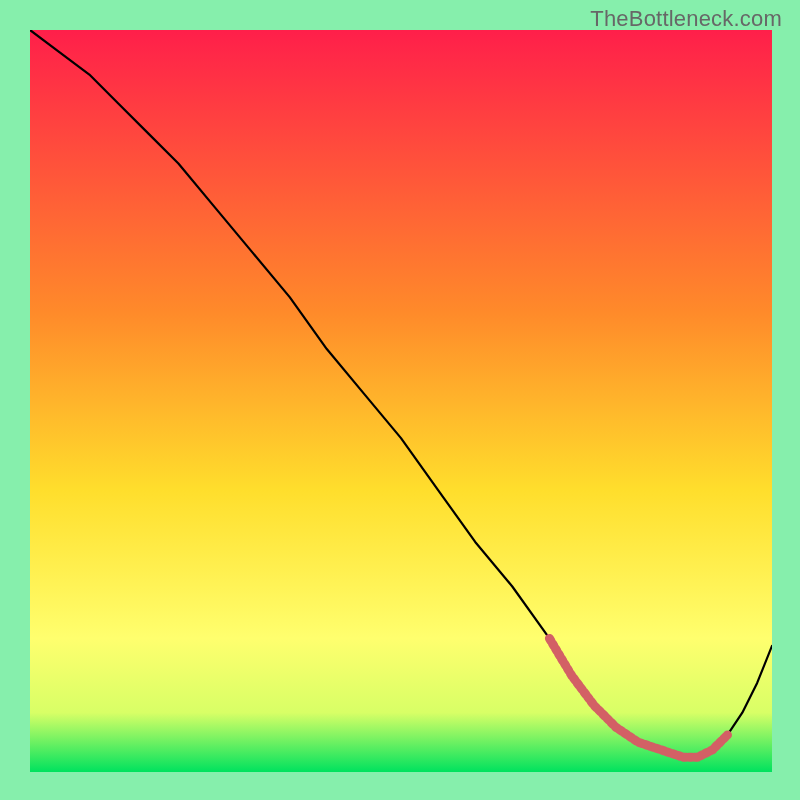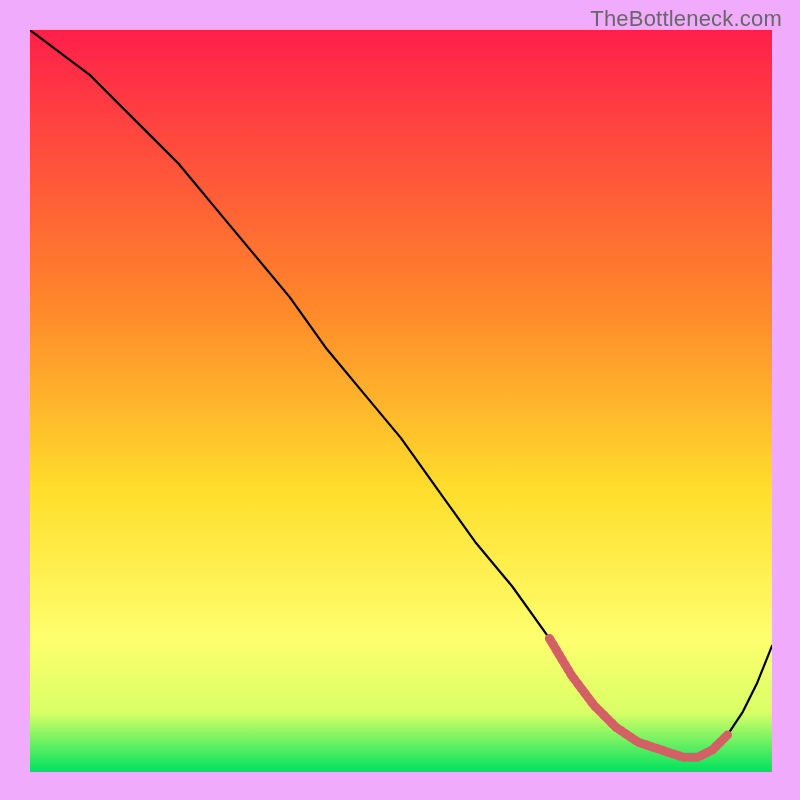--- a/index.html
+++ b/index.html
@@ -8,21 +8,21 @@
     width: 800px;
     height: 800px;
     background: #000;
     overflow: hidden;
     font-family: Arial, Helvetica, sans-serif;
   }
   .stage {
     position: relative;
     width: 800px;
     height: 800px;
-    background: #f0abfc;
+    background: #86efac;
   }
   .watermark {
     position: absolute;
     top: 6px;
     right: 18px;
     color: #676767;
     font-size: 22px;
     font-weight: 500;
     letter-spacing: 0.2px;
     z-index: 10;

